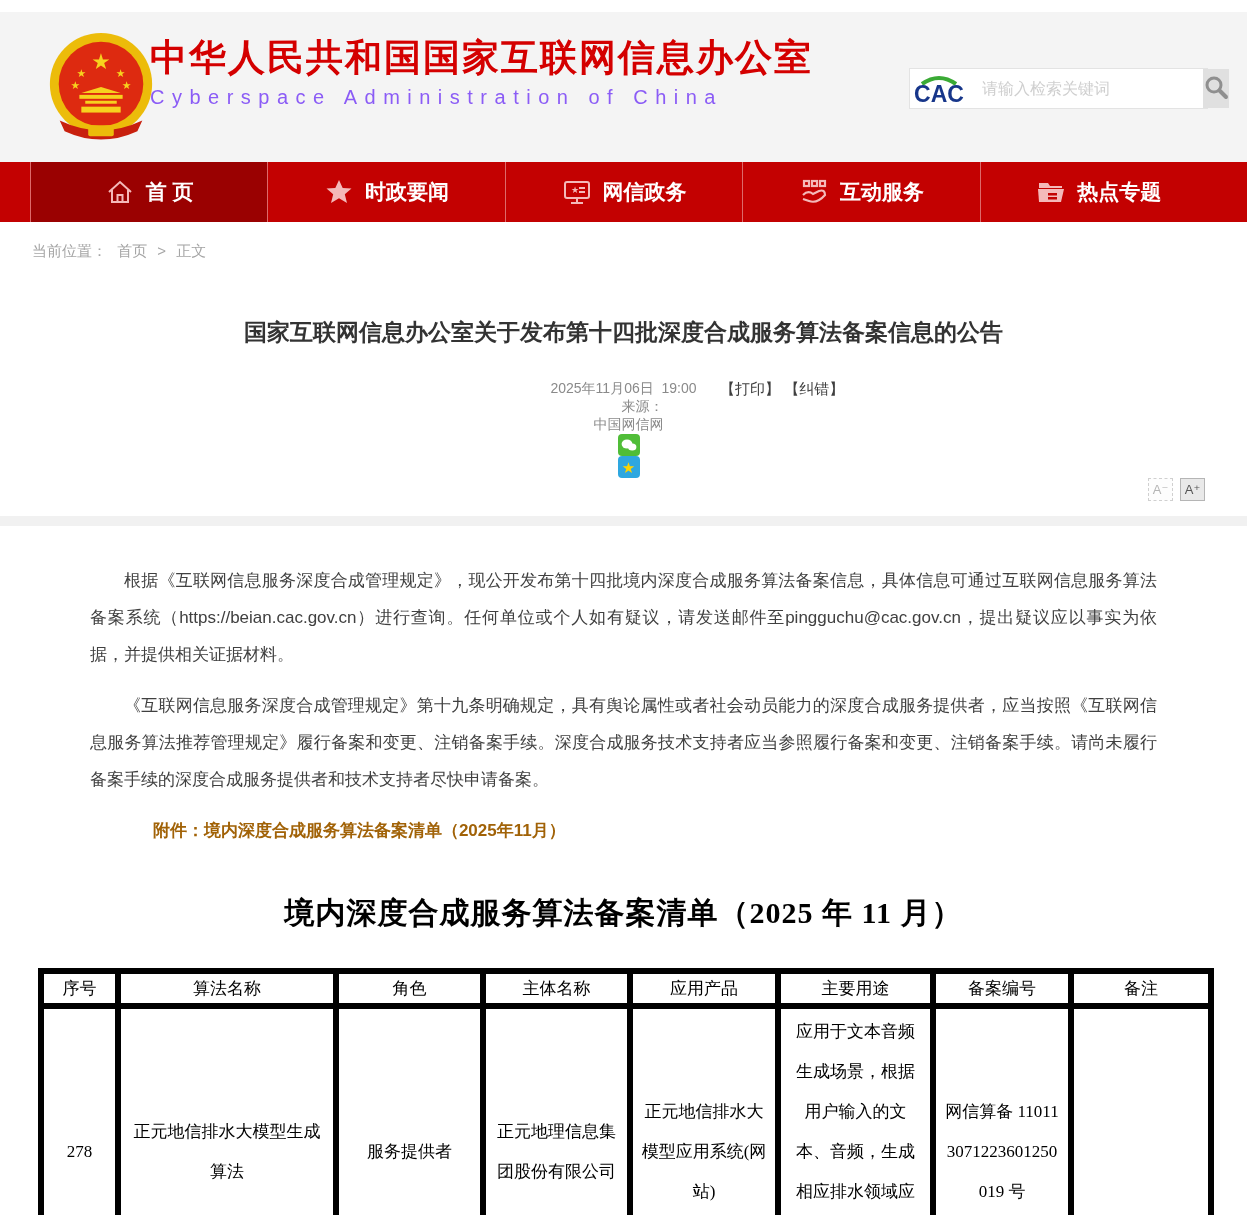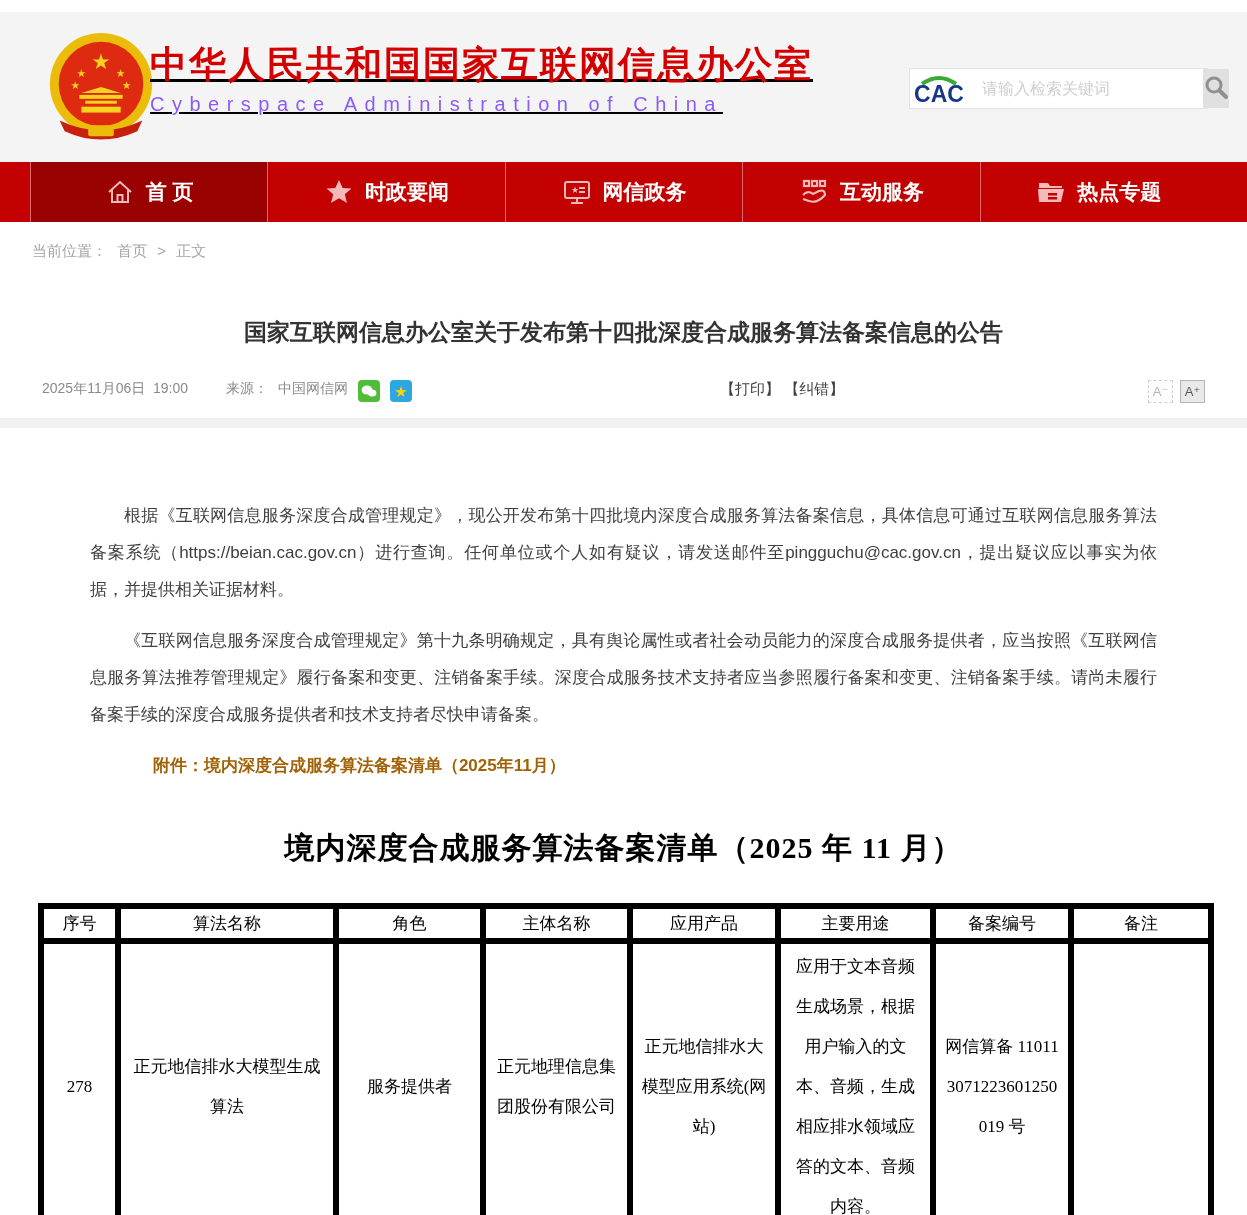--- a/index.html
+++ b/index.html
@@ -3,21 +3,21 @@
 <meta charset="utf-8">
 <style>
   * { margin:0; padding:0; box-sizing:border-box; }
   html,body { background:#fff; }
   .page { position:relative; width:1247px; height:1215px; background:#fff; overflow:hidden;
           font-family:"Liberation Sans","DejaVu Sans",sans-serif; }
 
   
   .site-header { margin-top:12px; height:150px; background:#f4f4f4; position:relative; }
   .emblem { position:absolute; left:42px; top:16px; width:118px; height:118px; }
-  .titles { position:absolute; left:150px; top:28px;text-decoration:underline; }
+  .titles { position:absolute; left:150px; top:21px; }
   .site-title { color:#d40000; font-size:37px; font-weight:bold; letter-spacing:2px; white-space:nowrap; }
   .site-subtitle { color:#8b5cf6; font-size:20px; letter-spacing:7.5px; margin-top:3px; white-space:nowrap; }
   .search { position:absolute; right:39px; top:56px; width:299px; height:41px; display:flex;
             background:#fff; border:1px solid #e3e3e3; }
   .cac-logo { width:72px; display:flex; align-items:center; justify-content:center; background:#fff; }
   .search-input { flex:1; border:none; outline:none; padding:0 14px; font-size:16px; color:#333;
                   font-family:"Liberation Sans","DejaVu Sans",sans-serif; }
   .search-input::placeholder { color:#cfcfcf; }
   .search-btn { width:60px; border:none; background:#e0e0e0; display:flex; align-items:center;
                 justify-content:center; cursor:pointer; }
@@ -34,40 +34,40 @@
 
   
   .breadcrumb { padding:20px 32px 18px; color:#a5a5a5; font-size:15px; }
   .breadcrumb a { color:#a5a5a5; text-decoration:none; margin:16px 6px; }
   .breadcrumb .cur { margin-left:6px; }
 
   
   main { padding:0 30px; }
   .article-title { text-align:center; color:#333; font-size:23px; font-weight:bold;
                    margin:38px 0 32px; font-family:"Liberation Sans","DejaVu Sans",sans-serif; }
-  .meta { position:relative; display:flex; color:#8a8a8a; font-size:14px;
-          padding:0 12px 15px; }
+  .meta { position:relative; display:flex; align-items:center; color:#8a8a8a; font-size:14px;
+          padding:0 12px 15px;flex-direction:column; }
   .meta-date { white-space:pre; }
   .meta-srclabel { margin-left:38px; }
   .meta-source { margin-left:10px; }
   .share { width:22px; height:22px; border-radius:4px; display:inline-flex; align-items:center;
            justify-content:center; margin-left:10px; cursor:pointer; }
   .share.wechat { background:#50bd38; }
   .share.qzone { background:#2ea7e0; color:#ffd400; font-size:15px; line-height:1; }
   .meta-mid { position:absolute; left:690px; color:#3f3f3f; font-size:15px; }
   .meta-mid a { color:#3f3f3f; text-decoration:none; }
   .meta-right { margin-left:auto; display:flex; gap:7px; }
   .font-btn { width:25px; height:23px; font-size:13px; line-height:1; cursor:pointer;
               font-family:"Liberation Sans","DejaVu Sans",sans-serif; }
   .font-btn.minus { border:1px dashed #d0d0d0; background:#fdfdfd; color:#b5b5b5; }
   .font-btn.plus  { border:1px solid #b5b5b5; background:#e9e9e9; color:#555; }
   .gray-band { height:10px; background:#f1f1f1; margin:0 -30px; }
 
   .article-body { padding:36px 60px 0; color:#404040; font-size:17px; line-height:2.18;
-                  text-align:justify;margin-top:33px; }
+                  text-align:justify; }
   .article-body p { text-indent:2em; margin-bottom:14px; }
   .attachment-link-p { text-indent:3.7em !important; margin-top:4px; }
   .attachment-link { color:#a16207; font-weight:bold; text-decoration:none; }
 
   
   .attachment-section { font-family:"Liberation Serif","DejaVu Serif",serif; color:#000; }
   .attachment-heading { margin:46px 0 0 62px; font-size:23px; color:#1a1a1a; }
   .table-title { text-align:center; font-size:30px; font-weight:bold; margin:44px 0 34px;
                  letter-spacing:1px; }
   table.filing { border-collapse:collapse; table-layout:fixed; width:1170px; margin-left:8px; }

